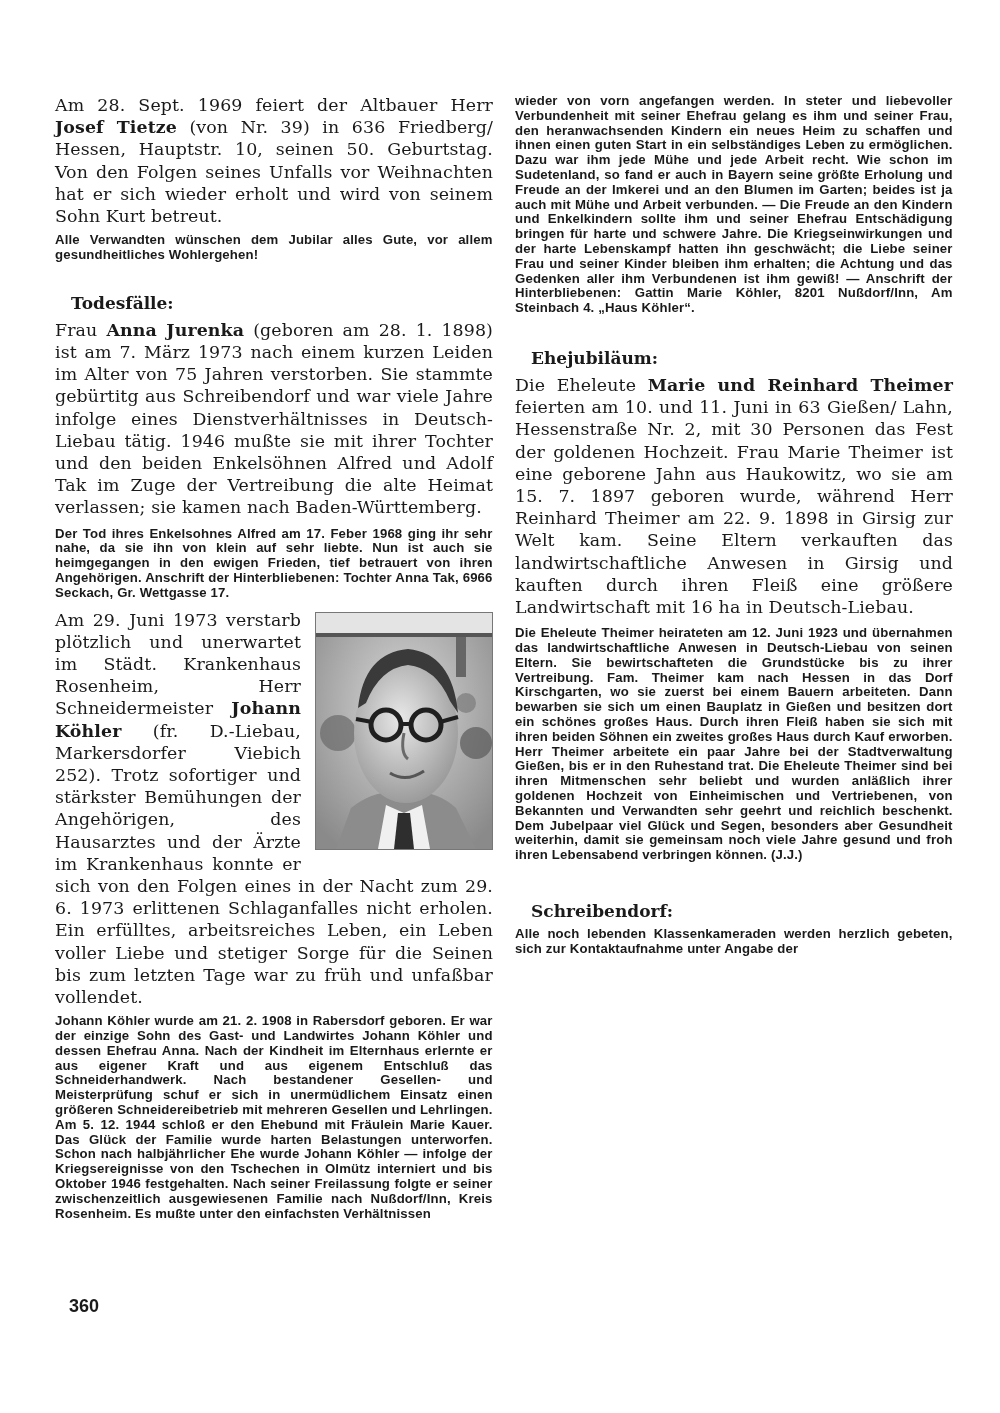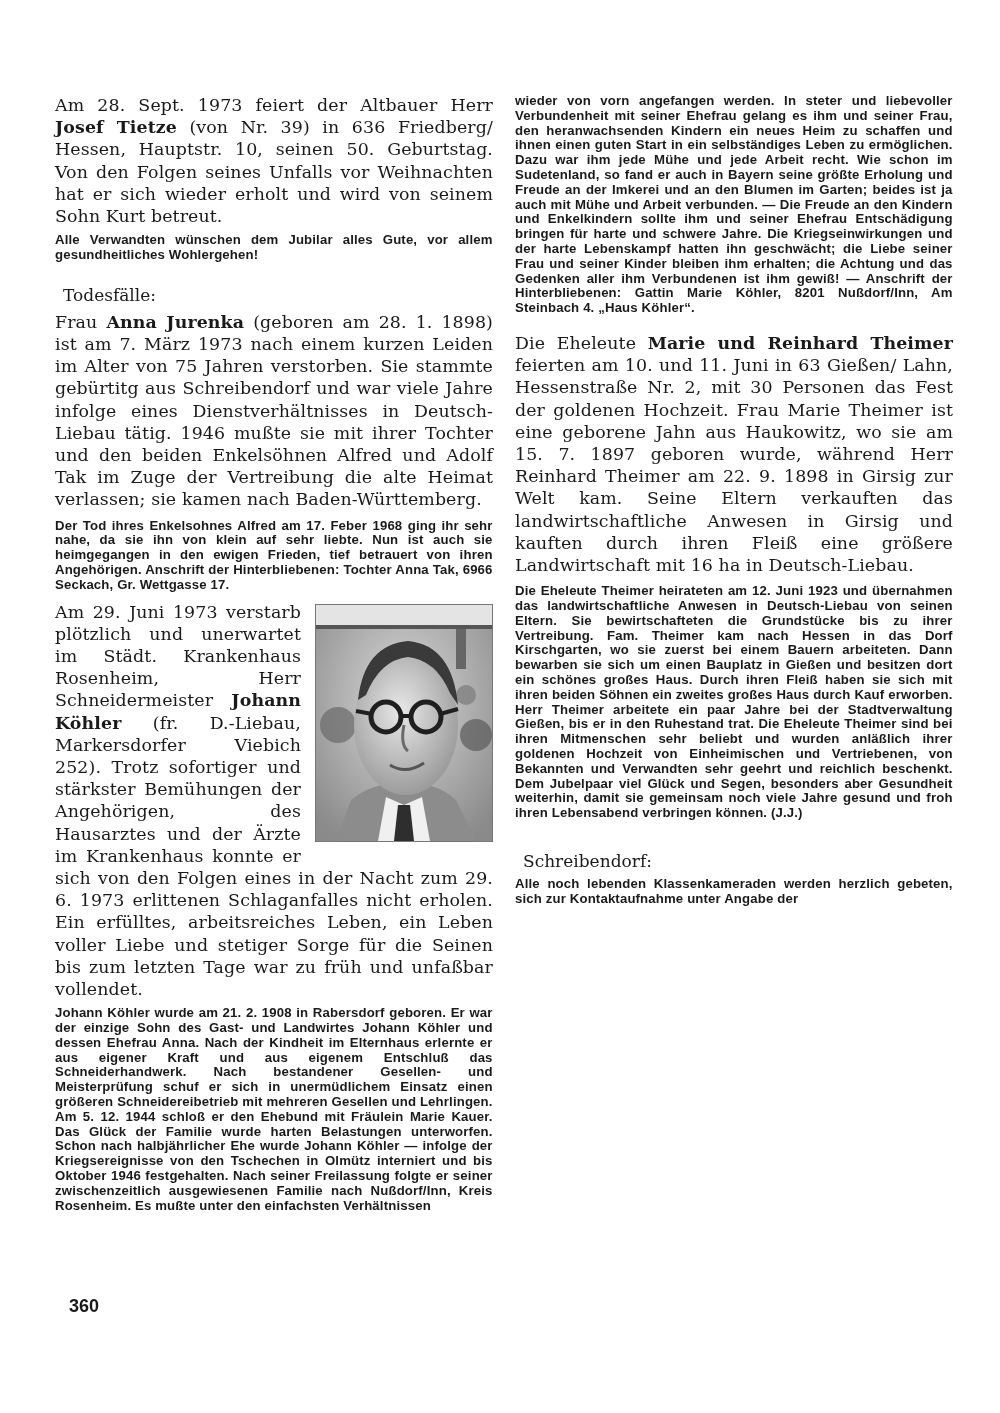--- a/index.html
+++ b/index.html
@@ -3,36 +3,36 @@
 <meta charset="utf-8">
 <style>
   html, body { margin: 0; padding: 0; background: #ffffff; }
   body { width: 1000px; height: 1413px; position: relative; overflow: hidden; color: #1a1a1a; }
   .page { position: absolute; left: 0; top: 0; width: 1000px; height: 1413px; }
   .col { position: absolute; top: 94px; width: 438px; }
   .col-left { left: 55px; }
   .col-right { left: 515px; }
   .serif { font-family: "DejaVu Serif", "Liberation Serif", serif; font-size: 17.4px; line-height: 22.2px; text-align: justify; letter-spacing: 0.1px; margin: 0; }
   .small { font-family: "Liberation Sans", "DejaVu Sans", sans-serif; font-size: 13.6px; line-height: 14.8px; text-align: justify; margin: 0; font-weight: 600; letter-spacing: 0.15px; transform: scaleX(0.97); transform-origin: left; width: 103%; }
-  .heading { font-family: "DejaVu Serif", "Liberation Serif", serif; font-weight: normal; font-size: 17px; margin: 8px; }
+  .heading { font-family: "DejaVu Serif", "Liberation Serif", serif; font-weight: bold; font-size: 17px; margin: 16px; }
   b.nm { font-weight: bold; }
   .gap { height: 12px; }
   .photo-wrap { float: right; width: 186px; height: 245px; margin: 3px 0 4px 6px; }
   .photo { width: 176px; height: 236px; margin-left: 8px; background: #bdbdbd; position: relative; overflow: hidden; border: 1px solid #777; }
   .page-number { position: absolute; left: 69px; top: 1296px; font-family: "Liberation Sans", "DejaVu Sans", sans-serif; font-size: 18px; font-weight: 600; }
   .spaced { letter-spacing: 4px; }
 </style>
 </head>
 <body>
 
 <div class="page">
 
   <div class="col col-left">
     <p class="serif" style="text-align:justify;">
-      <span>Am 28. Sept. 1973 feiert der Altbauer Herr </span><b class="nm">Josef Tietze</b><span> (von Nr. 39) in 636 Friedberg/ Hessen, Hauptstr. 10, seinen 50. Geburtstag. Von den Folgen seines Unfalls vor Weihnachten hat er sich wieder erholt und wird von seinem Sohn Kurt betreut.</span>
+      <span>Am 28. Sept. 1969 feiert der Altbauer Herr </span><b class="nm">Josef Tietze</b><span> (von Nr. 39) in 636 Friedberg/ Hessen, Hauptstr. 10, seinen 50. Geburtstag. Von den Folgen seines Unfalls vor Weihnachten hat er sich wieder erholt und wird von seinem Sohn Kurt betreut.</span>
     </p>
     <p class="small" style="margin-top:6px;">Alle Verwandten wünschen dem Jubilar alles Gute, vor allem gesundheitliches Wohlergehen!</p>
 
     <div class="gap" style="height:14px;"></div>
     <h3 class="heading" style="margin-bottom:6px;">Todesfälle:</h3>
 
     <p class="serif">
       <span>Frau </span><b class="nm">Anna Jurenka</b><span> (geboren am 28. 1. 1898) ist am 7. März 1973 nach einem kurzen Leiden im Alter von 75 Jahren verstorben. Sie stammte gebürtitg aus Schreibendorf und war viele Jahre infolge eines Dienstverhältnisses in Deutsch-Liebau tätig. 1946 mußte sie mit ihrer Tochter und den beiden Enkelsöhnen Alfred und Adolf Tak im Zuge der Vertreibung die alte Heimat verlassen; sie kamen nach Baden-Württemberg.</span>
     </p>
     <p class="small" style="margin-top:8px;">Der Tod ihres Enkelsohnes Alfred am 17. Feber 1968 ging ihr sehr nahe, da sie ihn von klein auf sehr liebte. Nun ist auch sie heimgegangen in den ewigen Frieden, tief betrauert von ihren Angehörigen. Anschrift der Hinterbliebenen: Tochter Anna Tak, 6966 Seckach, Gr. Wettgasse 17.</p>
@@ -78,20 +78,21 @@
         <span>Am 29. Juni 1973 verstarb plötzlich und unerwartet im Städt. Krankenhaus Rosenheim, Herr Schneidermeister </span><b class="nm">Johann Köhler</b><span> (fr. D.-Liebau, Markersdorfer Viebich 252). Trotz sofortiger und stärkster Bemühungen der Angehörigen, des Hausarztes und der Ärzte im Krankenhaus konnte er sich von den Folgen eines in der Nacht zum 29. 6. 1973 erlittenen Schlaganfalles nicht erholen. Ein erfülltes, arbeitsreiches Leben, ein Leben voller Liebe und stetiger Sorge für die Seinen bis zum letzten Tage war zu früh und unfaßbar vollendet.</span>
       </p>
       <p class="small" style="margin-top:6px;">Johann Köhler wurde am 21. 2. 1908 in Rabersdorf geboren. Er war der einzige Sohn des Gast- und Landwirtes Johann Köhler und dessen Ehefrau Anna. Nach der Kindheit im Elternhaus erlernte er aus eigener Kraft und aus eigenem Entschluß das Schneiderhandwerk. Nach bestandener Gesellen- und Meisterprüfung schuf er sich in unermüdlichem Einsatz einen größeren Schneidereibetrieb mit mehreren Gesellen und Lehrlingen. Am 5. 12. 1944 schloß er den Ehebund mit Fräulein Marie Kauer. Das Glück der Familie wurde harten Belastungen unterworfen. Schon nach halbjährlicher Ehe wurde Johann Köhler — infolge der Kriegsereignisse von den Tschechen in Olmütz interniert und bis Oktober 1946 festgehalten. Nach seiner Freilassung folgte er seiner zwischenzeitlich ausgewiesenen Familie nach Nußdorf/Inn, Kreis Rosenheim. Es mußte unter den einfachsten Verhältnissen</p>
     </div>
   </div>
 
   <div class="col col-right">
     <p class="small">wieder von vorn angefangen werden. In steter und liebevoller Verbundenheit mit seiner Ehefrau gelang es ihm und seiner Frau, den heranwachsenden Kindern ein neues Heim zu schaffen und ihnen einen guten Start in ein selbständiges Leben zu ermöglichen. Dazu war ihm jede Mühe und jede Arbeit recht. Wie schon im Sudetenland, so fand er auch in Bayern seine größte Erholung und Freude an der Imkerei und an den Blumen im Garten; beides ist ja auch mit Mühe und Arbeit verbunden. — Die Freude an den Kindern und Enkelkindern sollte ihm und seiner Ehefrau Entschädigung bringen für harte und schwere Jahre. Die Kriegseinwirkungen und der harte Lebenskampf hatten ihn geschwächt; die Liebe seiner Frau und seiner Kinder bleiben ihm erhalten; die Achtung und das Gedenken aller ihm Verbundenen ist ihm gewiß! — Anschrift der Hinterbliebenen: Gattin Marie Köhler, 8201 Nußdorf/Inn, Am Steinbach 4. „Haus Köhler“.</p>
 
     <div class="gap" style="height:16px;"></div>
+    <h3 class="heading" style="margin-bottom:6px;">Ehejubiläum:</h3>
 
     <p class="serif">
       <span>Die Eheleute </span><b class="nm">Marie und Reinhard Theimer</b><span> feierten am 10. und 11. Juni in 63 Gießen/ Lahn, Hessenstraße Nr. 2, mit 30 Personen das Fest der goldenen Hochzeit. Frau Marie Theimer ist eine geborene Jahn aus Haukowitz, wo sie am 15. 7. 1897 geboren wurde, während Herr Reinhard Theimer am 22. 9. 1898 in Girsig zur Welt kam. Seine Eltern verkauften das landwirtschaftliche Anwesen in Girsig und kauften durch ihren Fleiß eine größere Landwirtschaft mit 16 ha in Deutsch-Liebau.</span>
     </p>
     <p class="small" style="margin-top:8px;">Die Eheleute Theimer heirateten am 12. Juni 1923 und übernahmen das landwirtschaftliche Anwesen in Deutsch-Liebau von seinen Eltern. Sie bewirtschafteten die Grundstücke bis zu ihrer Vertreibung. Fam. Theimer kam nach Hessen in das Dorf Kirschgarten, wo sie zuerst bei einem Bauern arbeiteten. Dann bewarben sie sich um einen Bauplatz in Gießen und besitzen dort ein schönes großes Haus. Durch ihren Fleiß haben sie sich mit ihren beiden Söhnen ein zweites großes Haus durch Kauf erworben. Herr Theimer arbeitete ein paar Jahre bei der Stadtverwaltung Gießen, bis er in den Ruhestand trat. Die Eheleute Theimer sind bei ihren Mitmenschen sehr beliebt und wurden anläßlich ihrer goldenen Hochzeit von Einheimischen und Vertriebenen, von Bekannten und Verwandten sehr geehrt und reichlich beschenkt. Dem Jubelpaar viel Glück und Segen, besonders aber Gesundheit weiterhin, damit sie gemeinsam noch viele Jahre gesund und froh ihren Lebensabend verbringen können. (J.J.)</p>
 
     <div class="gap" style="height:22px;"></div>
     <h3 class="heading" style="margin-bottom:6px;">Schreibendorf:</h3>
 
     <p class="small" style="margin-top:6px;">Alle noch lebenden Klassenkameraden werden herzlich gebeten, sich zur Kontaktaufnahme unter Angabe der</p>

